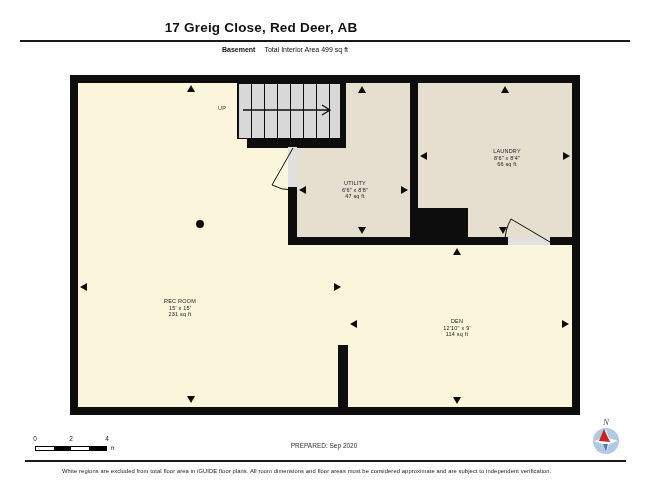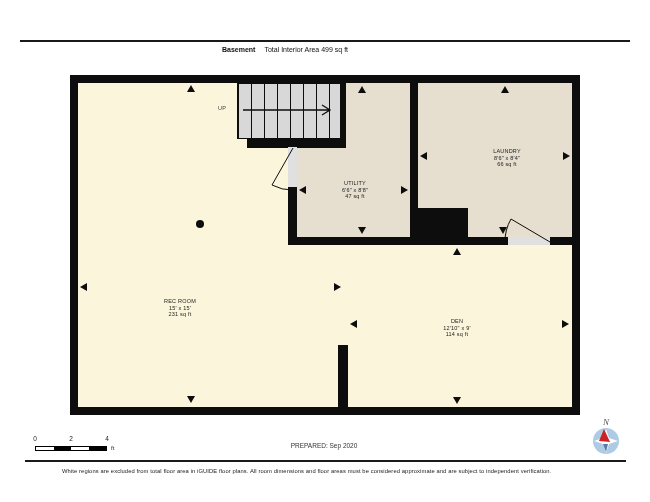--- a/index.html
+++ b/index.html
@@ -33,20 +33,21 @@
   .seg-w{background:#fff;} .seg-b{background:#000;}
   .ft-label{left:111px;top:445px;font-size:6px;color:#222;}
   .prepared{left:324px;top:442px;transform:translateX(-50%);font-size:6.5px;color:#333;white-space:nowrap;}
   .disclaimer{left:62px;top:468px;font-size:5.8px;color:#222;white-space:nowrap;letter-spacing:.1px;}
 </style>
 </head>
 <body>
 
 <div class="page">
 
+  <div class="abs title">17 Greig Close, Red Deer, AB</div>
   <div class="abs rule" style="left:20px;top:40px;width:610px;"></div>
   <div class="abs subtitle">
     <span class="floor">Basement</span>
     <span>Total Interior Area 499 sq ft</span>
   </div>
 
   <div class="abs outer-wall"></div>
   <div class="abs interior"></div>
 
   <div class="abs beige" style="left:346px;top:83px;width:64px;height:64px;"></div>

